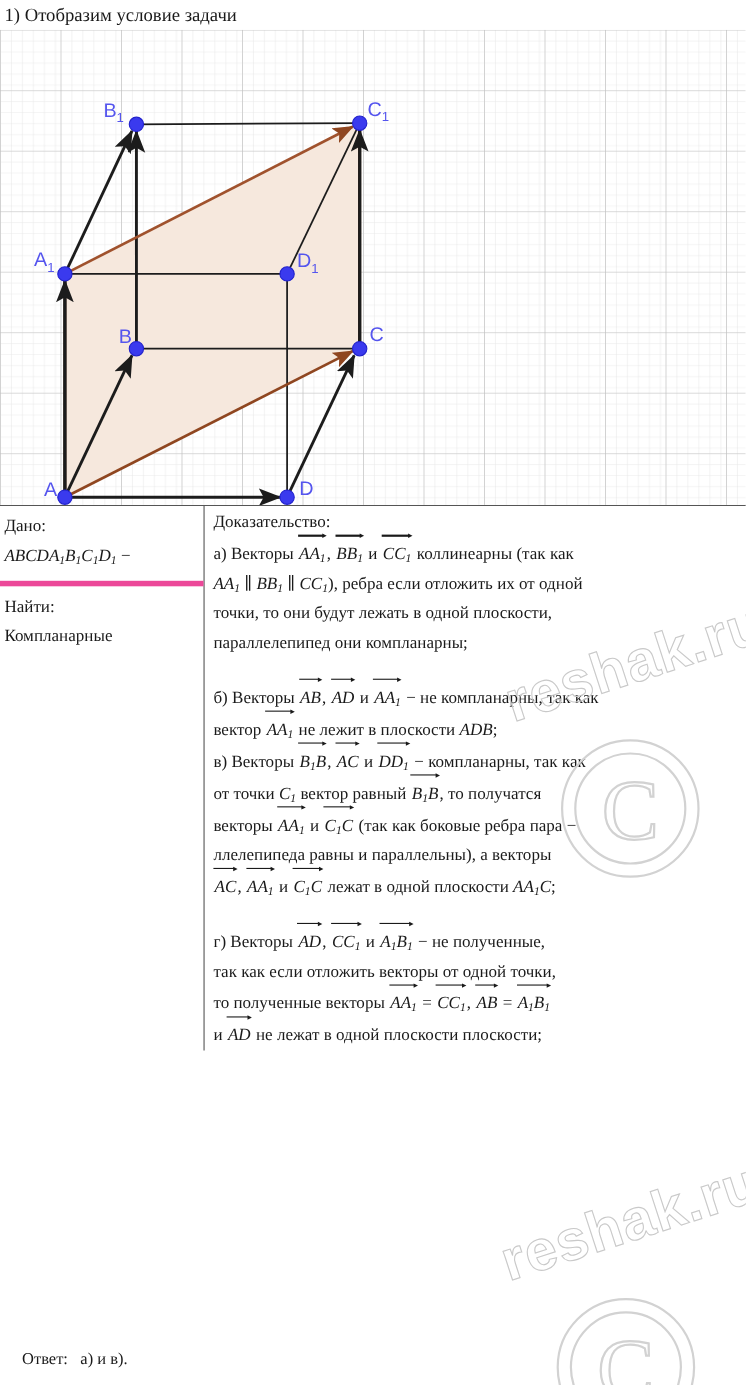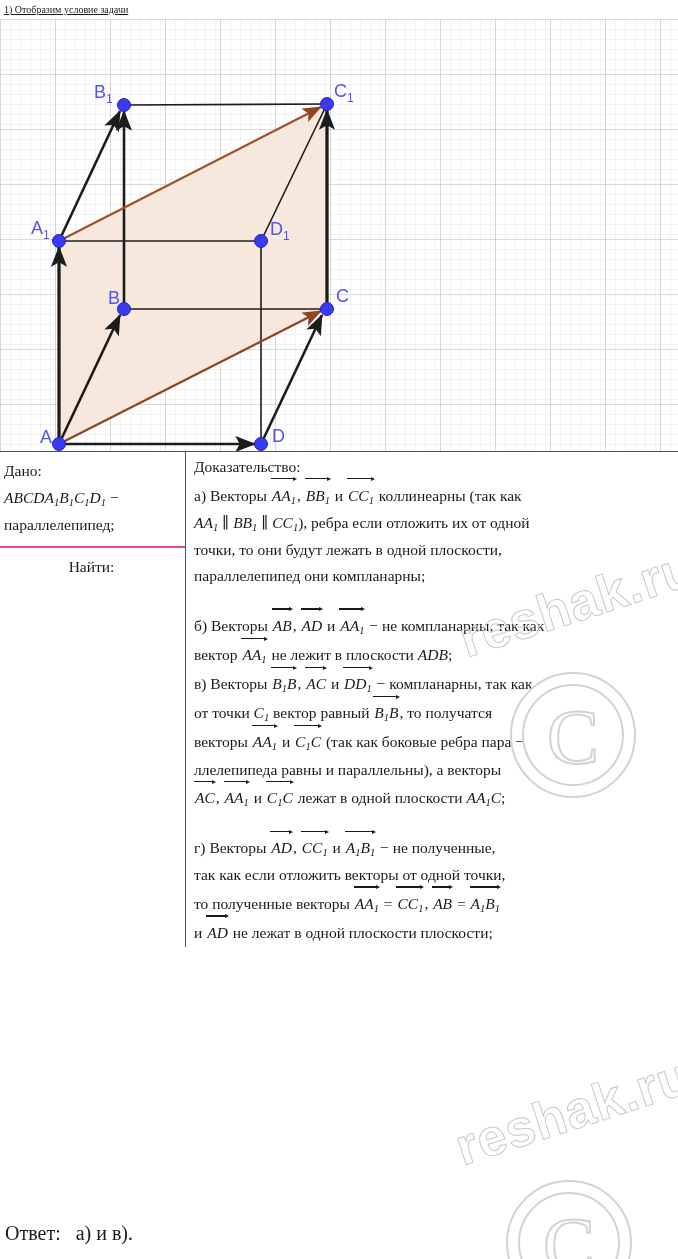--- a/index.html
+++ b/index.html
@@ -12,25 +12,24 @@
     width: 678px;
     height: 1259px;
     font-family: "Liberation Serif", "DejaVu Serif", serif;
     color: #1a1a1a;
     position: relative;
     overflow: hidden;
   }
 
   
   .page-heading {
-    font-size: 10px;
+    font-size: 17px;
     padding: 4px 0 3px 4px;
     line-height: 1.2;
     white-space: nowrap;
-    text-decoration: underline;
   }
 
   
   .figure-wrap {
     position: relative;
     width: 678px;
     height: 432px;
     overflow: hidden;
   }
   .figure-wrap svg {
@@ -52,27 +51,26 @@
     border-right: 1px solid #555;
     padding: 0;
   }
   .col-right {
     flex: 1 1 auto;
     box-sizing: border-box;
     padding: 2px 2px 0 8px;
   }
   .given-box {
     padding: 6px 6px 8px 4px;
-    border-bottom: 2px solid #ec4899;
+    border-bottom: 5px solid #ec4899;
     box-sizing: border-box;
   }
   .find-box {
     padding: 6px 6px 10px 4px;
     box-sizing: border-box;
-    text-align: center;
   }
   .tline {
     font-size: 15.5px;
     line-height: 1.72;
     white-space: nowrap;
   }
   .spacer-line { height: 21px; }
 
   
   .mi {
@@ -110,23 +108,23 @@
     height: 0;
     border-left: 4.2px solid #1a1a1a;
     border-top: 2.6px solid transparent;
     border-bottom: 2.6px solid transparent;
     transform: translateY(-1.0px);
   }
 
   
   .answer-row {
     position: absolute;
-    left: 5px;
+    left: 20px;
     bottom: 14px;
-    font-size: 20px;
+    font-size: 15px;
     white-space: nowrap;
   }
 
   
   .wm {
     position: absolute;
     pointer-events: none;
     color: transparent;
     -webkit-text-stroke: 1px #c9c9c9;
     font-family: "Liberation Sans", sans-serif;
@@ -231,24 +229,24 @@
 </div>
 
 <div class="proof-table">
 
   <div class="col-left">
     <div class="given-box">
       <div class="tline">Дано:</div>
       <div class="tline">
         <span class="mi">ABCDA</span><sub>1</sub><span class="mi">B</span><sub>1</sub><span class="mi">C</span><sub>1</sub><span class="mi">D</span><sub>1</sub><span> −</span>
       </div>
-      <div class="tline">параллелепипед;</div>
     </div>
     <div class="find-box">
       <div class="tline">Найти:</div>
+      <div class="tline">Компланарные</div>
     </div>
   </div>
 
   <div class="col-right">
 
     <div class="tline">Доказательство:</div>
 
     <div class="tline">
       <span>а) Векторы </span><span class="vec"><span>AA</span><sub>1</sub></span><span>, </span><span class="vec"><span>BB</span><sub>1</sub></span><span> и </span><span class="vec"><span>CC</span><sub>1</sub></span><span> коллинеарны (так как</span>
     </div>

